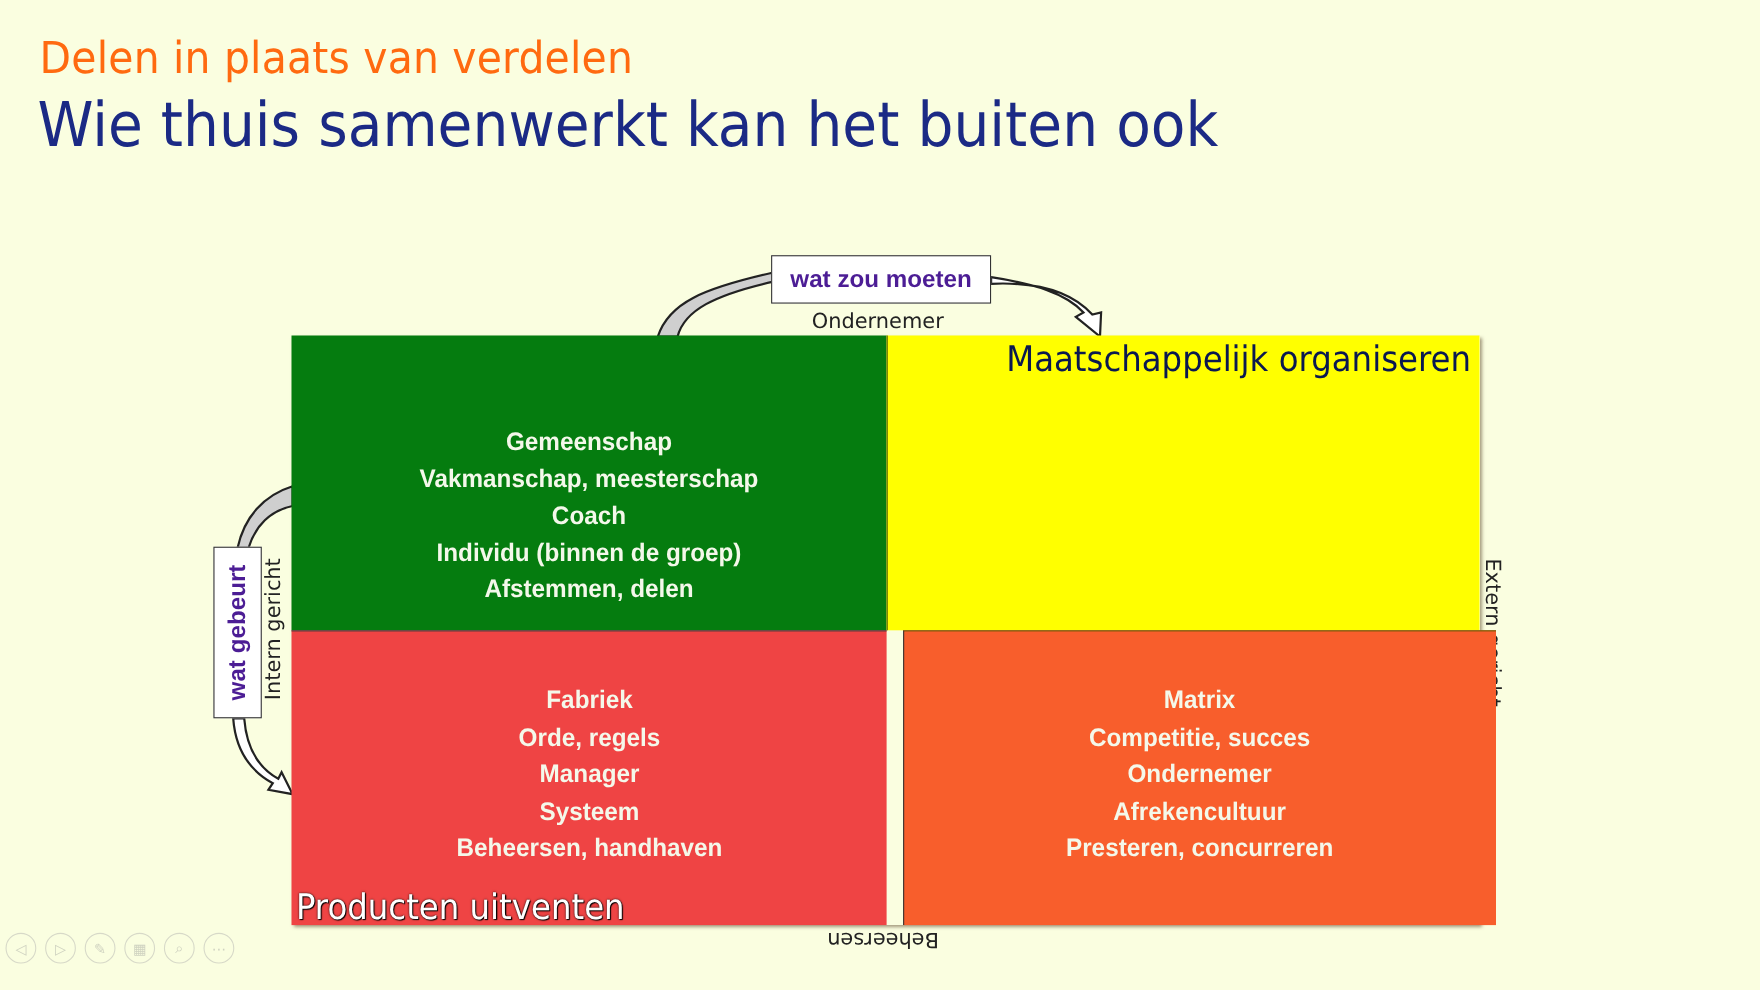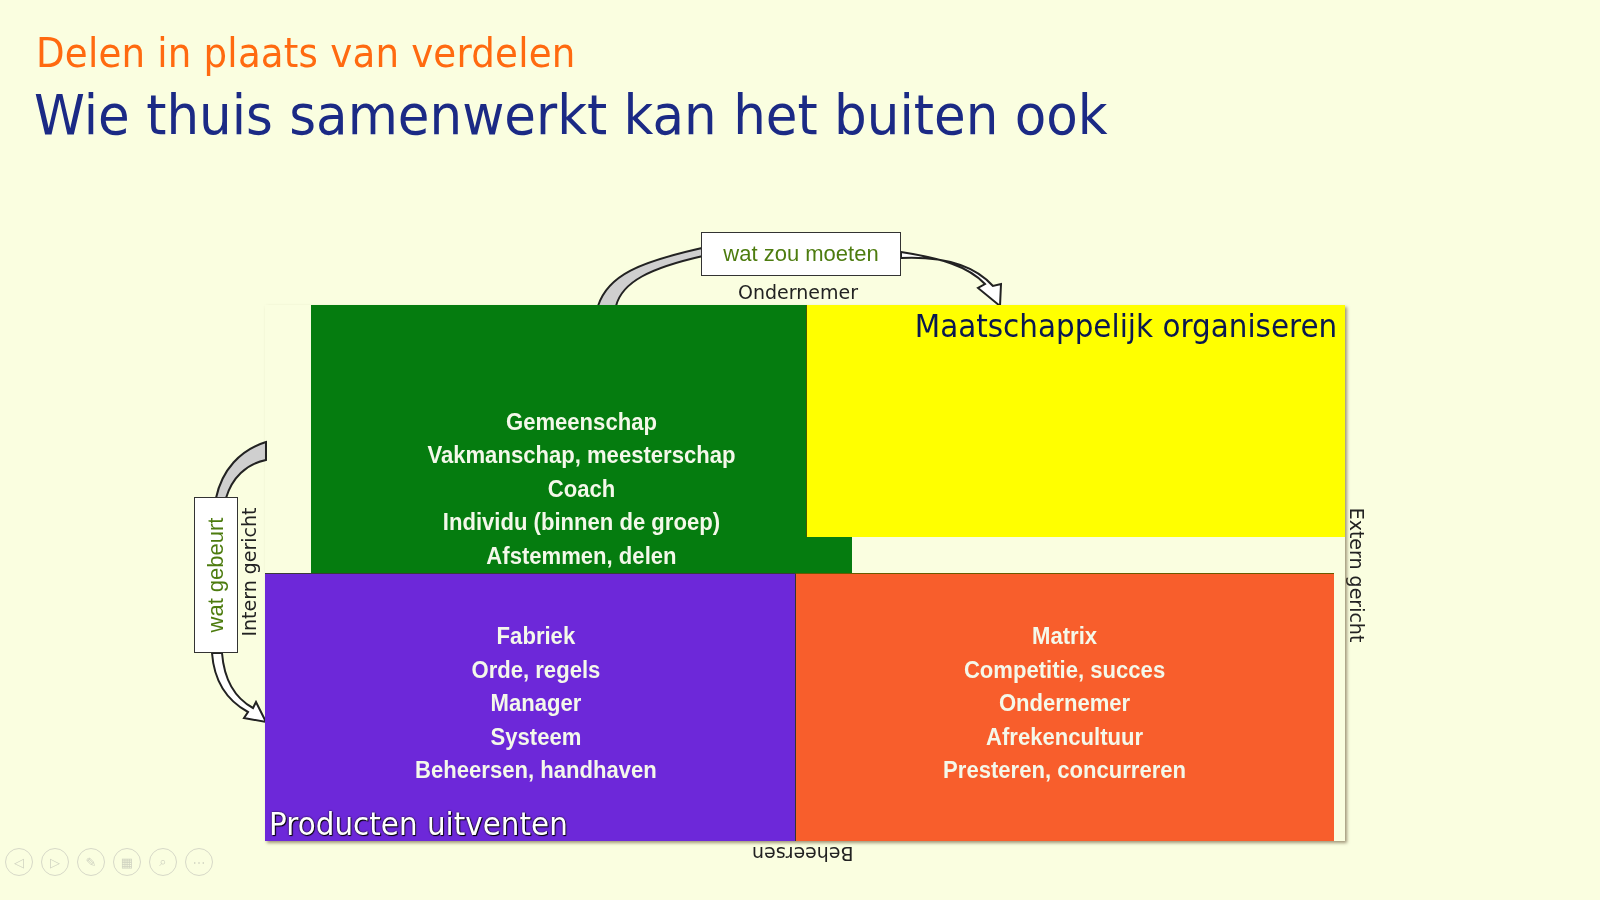--- a/index.html
+++ b/index.html
@@ -24,36 +24,36 @@
     .matrix {
       position: absolute; left: 265px; top: 305px; width: 1080px; height: 536px;
       box-shadow: 2px 2px 3px rgba(90,70,40,0.55);
     }
     .quad {
       position: absolute; box-sizing: border-box;
       display: flex; flex-direction: column; align-items: center; justify-content: center;
       text-align: center;
     }
     .q-tl { left: 0; top: 0; width: 541px; height: 268px; background: #057c0f; }
-    .q-tr { left: 541px; top: 0; width: 539px; height: 232px; background: #ffff00; border-left: 1px solid #4a5a00; }
-    .q-bl { left: 0; top: 268px; width: 541px; height: 268px; background: #6d28d9; border-top: 1px solid #3a3a3a; }
-    .q-br { left: 530px; top: 268px; width: 539px; height: 268px; background: #f85e2c; border-top: 1px solid #6a5a00; border-left: 1px solid #333; }
+    .q-tr { left: 541px; top: 0; width: 539px; height: 268px; background: #ffff00; border-left: 1px solid #4a5a00; }
+    .q-bl { left: 0; top: 268px; width: 541px; height: 268px; background: #ef4444; border-top: 1px solid #3a3a3a; }
+    .q-br { left: 556px; top: 268px; width: 539px; height: 268px; background: #f85e2c; border-top: 1px solid #6a5a00; border-left: 1px solid #333; }
     .items { list-style: none; margin: 0; padding: 0; }
     .items li {
       font-family: "Liberation Sans", sans-serif; font-weight: bold;
       font-size: 23px; line-height: 33.5px; color: #f4f8ea;
       transform: scaleX(0.96);
     }
     .q-tl .items { margin-top: -4px; }
     .q-tr .items { margin-top: 0px; }
     .q-tr .items li { color: #1d6aa8; }
     .q-bl .items { margin-top: -2px; }
     .q-br .items { margin-top: -2px; }
     .q-tr { justify-content: flex-start; padding-top: 48px; }
-    .q-tl { justify-content: flex-end; padding-top: 64px; margin-left: 46px; }
+    .q-tl { justify-content: center; padding-top: 64px; }
     .q-bl { justify-content: flex-start; padding-top: 48px; }
     .q-br { justify-content: flex-start; padding-top: 48px; }
     .quad-heading-tr {
       position: absolute; right: 8px; top: 2px;
       font-family: "DejaVu Sans", sans-serif; font-size: 32px; color: #0a1850;
       transform: scaleX(0.92); transform-origin: right top; white-space: nowrap;
     }
     .quad-heading-bl {
       position: absolute; left: 4px; bottom: -2px;
       font-family: "DejaVu Sans", sans-serif; font-size: 32px; color: #ffffff;
@@ -63,21 +63,21 @@
     .axis-label {
       position: absolute; font-family: "DejaVu Sans", sans-serif;
       font-size: 19px; color: #222; white-space: nowrap;
     }
     .axis-top { left: 738px; top: 281px; }
     .axis-bottom { left: 752px; top: 843px; transform: rotate(180deg); }
     .axis-left { left: 249px; top: 572px; transform: translate(-50%, -50%) rotate(-90deg); }
     .axis-right { left: 1357px; top: 575px; transform: translate(-50%, -50%) rotate(90deg); }
     .callout {
       position: absolute; background: #fff; border: 1.5px solid #333; box-sizing: border-box;
-      font-family: "Liberation Sans", sans-serif; font-weight: normal; color: #4d7c0f;
+      font-family: "Liberation Sans", sans-serif; font-weight: bold; color: #4c1d95;
       display: flex; align-items: center; justify-content: center; white-space: nowrap;
     }
     .callout-top { left: 701px; top: 232px; width: 200px; height: 44px; font-size: 22px; }
     .callout-left { left: 194px; top: 497px; width: 44px; height: 156px; }
     .callout-left span { transform: rotate(-90deg); font-size: 22px; display: inline-block; }
     svg.arrows { position: absolute; left: 0; top: 0; width: 1600px; height: 900px; pointer-events: none; }
     .nav-controls { position: absolute; left: 5px; top: 848px; display: flex; gap: 8px; }
     .nav-btn {
       width: 28px; height: 28px; border-radius: 50%; border: 1.5px solid #d7d9c8;
       display: flex; align-items: center; justify-content: center; color: #cfd2c0;

